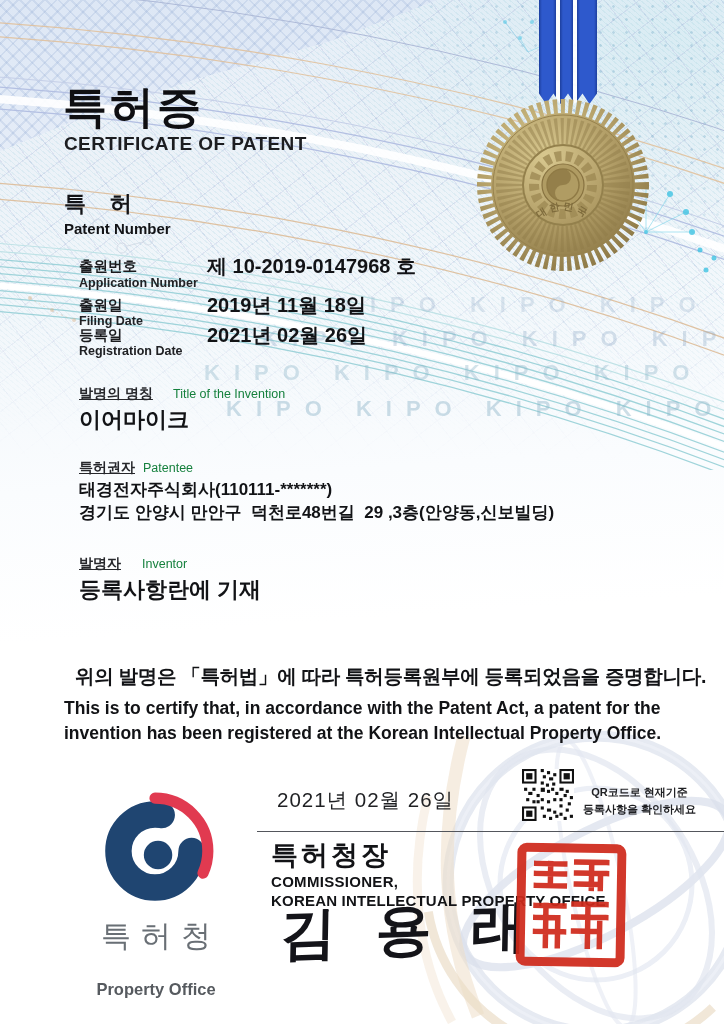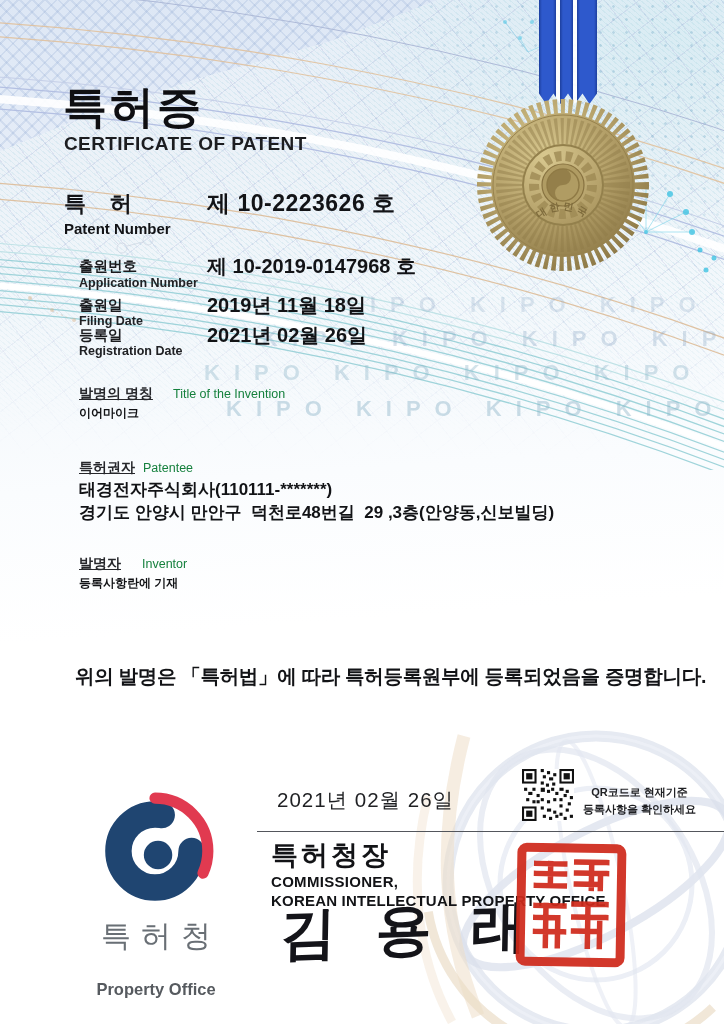--- a/index.html
+++ b/index.html
@@ -49,21 +49,21 @@
   .title-ko{left:63px;top:78px;font-size:44px;font-weight:800;letter-spacing:3px;color:#0f0f12;}
   .title-en{left:64px;top:133px;font-size:19px;font-weight:700;letter-spacing:.4px;color:#1c1d20;}
   .pat-ko{left:64px;top:189px;font-size:22px;font-weight:700;letter-spacing:9px;}
   .pat-en{left:64px;top:220px;font-size:15px;font-weight:700;}
   .pat-val{left:207px;top:188px;font-size:23px;font-weight:700;letter-spacing:.5px;}
   .lab-ko{font-size:14.5px;font-weight:700;color:#1a1b1e;}
   .lab-en{font-size:12.5px;font-weight:700;color:#202124;}
   .val{font-size:20px;font-weight:700;}
   .small-lab-ko{font-size:14px;font-weight:600;color:#26272b;text-decoration:underline;}
   .small-lab-en{font-size:12.5px;font-weight:500;color:#15803d;}
-  .body-val{font-size:12px;font-weight:700;color:#121316;}
+  .body-val{font-size:22px;font-weight:700;color:#121316;}
   .stmt-ko{left:75px;top:663px;font-size:19.5px;font-weight:700;letter-spacing:-.3px;white-space:nowrap;}
   .stmt-en{left:64px;top:696px;width:632px;font-size:17.5px;font-weight:700;line-height:1.45;color:#121316;}
   .issue-date{left:277px;top:786px;font-size:20.5px;font-weight:500;letter-spacing:1px;color:#1f2023;}
   .sep-line{left:257px;top:831px;width:467px;border-top:1.5px solid #53565c;}
   .comm-ko{left:271px;top:837px;font-size:27px;font-weight:700;letter-spacing:3px;}
   .comm-en1{left:271px;top:873px;font-size:15px;font-weight:700;letter-spacing:.3px;}
   .comm-en2{left:271px;top:892px;font-size:15px;font-weight:700;letter-spacing:.2px;white-space:nowrap;}
   .signature{left:280px;top:893px;font-family:"DejaVu Serif","Liberation Serif",serif;
       font-size:56px;font-weight:600;letter-spacing:10px;color:#141419;
       transform:rotate(-2deg) skewX(-3deg);}
@@ -186,21 +186,20 @@
     <text font-size="10" font-weight="700" fill="#7e6b3c" letter-spacing="3">
       <textPath href="#medalArc" startOffset="50%" text-anchor="middle">대한민국</textPath>
     </text>
   </svg>
 
   <div class="abs t title-en">CERTIFICATE OF PATENT</div>
   <div class="abs t title-ko">특허증</div>
 
   <div class="abs t pat-ko">특 허</div>
   <div class="abs t pat-en">Patent Number</div>
-  <div class="abs t pat-val">제 10-2223626 호</div>
 
   <div class="abs t lab-ko" style="left:79px;top:257px">출원번호</div>
   <div class="abs t lab-en" style="left:79px;top:276px">Application Number</div>
   <div class="abs t val" style="left:207px;top:253px">제 10-2019-0147968 호</div>
 
   <div class="abs t lab-ko" style="left:79px;top:296px">출원일</div>
   <div class="abs t lab-en" style="left:79px;top:314px">Filing Date</div>
   <div class="abs t val" style="left:207px;top:292px">2019년 11월 18일</div>
 
   <div class="abs t lab-ko" style="left:79px;top:326px">등록일</div>
@@ -214,20 +213,24 @@
   <div class="abs t small-lab-ko" style="left:79px;top:459px">특허권자</div>
   <div class="abs t small-lab-en" style="left:143px;top:461px">Patentee</div>
   <div class="abs t body-val" style="left:79px;top:478px;font-size:17px">태경전자주식회사(110111-*******)</div>
   <div class="abs t body-val" style="left:79px;top:501px;font-size:17px">경기도 안양시 만안구  덕천로48번길  29 ,3층(안양동,신보빌딩)</div>
 
   <div class="abs t small-lab-ko" style="left:79px;top:555px">발명자</div>
   <div class="abs t small-lab-en" style="left:142px;top:557px">Inventor</div>
   <div class="abs t body-val" style="left:79px;top:575px">등록사항란에 기재</div>
 
   <div class="abs t stmt-ko">위의 발명은 「특허법」에 따라 특허등록원부에 등록되었음을 증명합니다.</div>
+  <div class="abs stmt-en">
+    <span>This is to certify that, in accordance with the Patent Act, a patent for the</span><br>
+    <span>invention has been registered at the Korean Intellectual Property Office.</span>
+  </div>
 
   <div class="abs t issue-date">2021년 02월 26일</div>
 
   <svg class="abs qr" width="52" height="52" viewBox="0 0 50 50">
     <rect width="50" height="50" fill="#fff"></rect>
     <g fill="#111">
       <rect x="0" y="0" width="14" height="14"></rect>
         <rect x="36" y="0" width="14" height="14"></rect>
         <rect x="0" y="36" width="14" height="14"></rect>
     </g>

